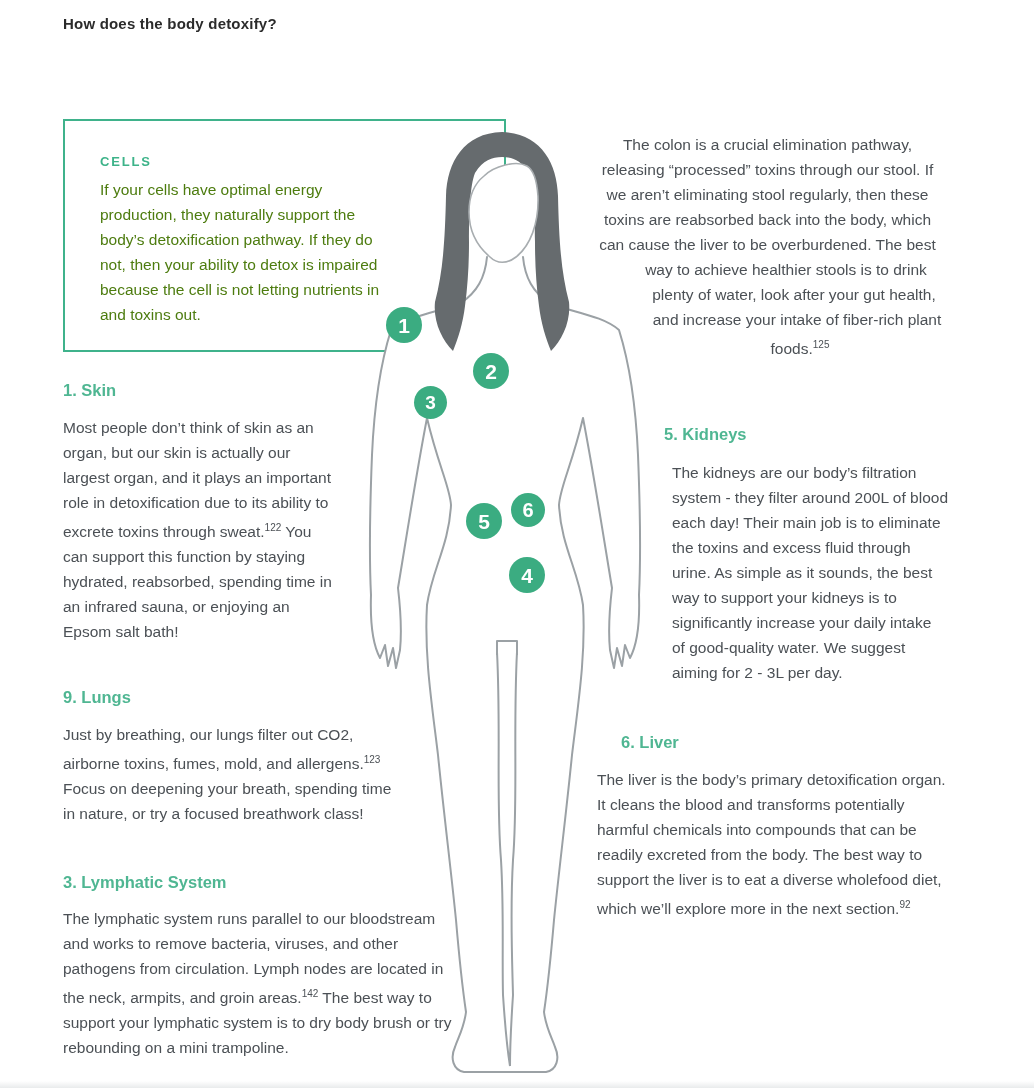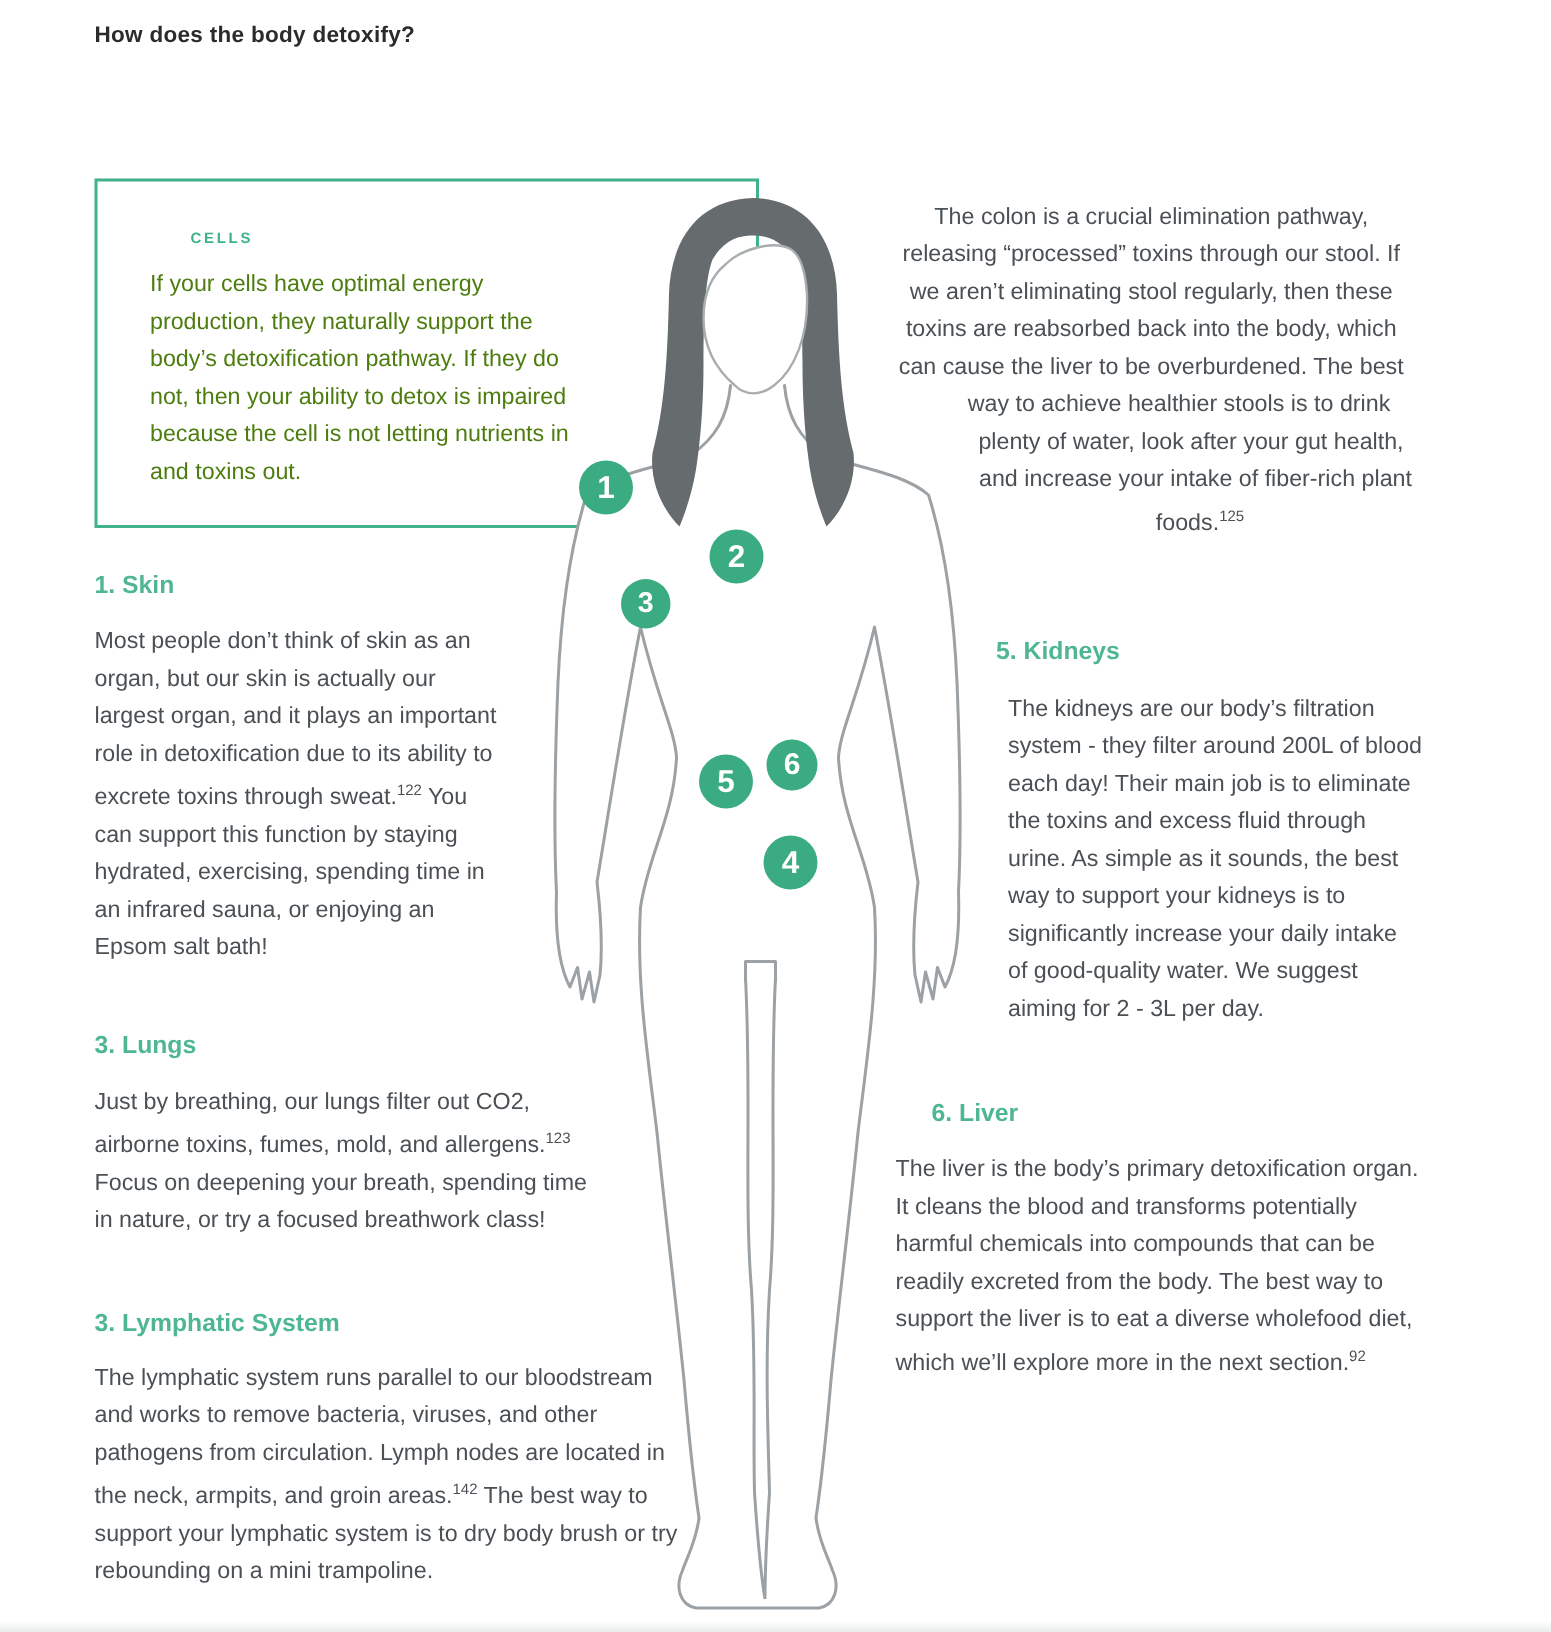--- a/index.html
+++ b/index.html
@@ -5,22 +5,22 @@
   html,body{margin:0;padding:0;background:#fff;}
   .canvas{position:relative;width:1034px;height:1088px;background:#ffffff;overflow:hidden;
           font-family:"Liberation Sans",sans-serif;}
   .page-title{position:absolute;left:63px;top:15px;margin:0;font-size:15px;font-weight:700;
           color:#2b2b2b;letter-spacing:.2px;}
   .intro{position:absolute;left:63px;top:56px;width:893px;margin:0;font-size:15.5px;
           line-height:23.5px;color:#4b5055;}
   
   .cells-box{position:absolute;left:63px;top:119px;width:443px;height:233px;
           border:2px solid #3fb28b;box-sizing:border-box;z-index:1;background:transparent;}
-  .cells-label{position:absolute;left:35px;top:33px;font-size:10px;font-weight:700;
-          letter-spacing:1.8px;color:#3db389;margin-left:27px;}
+  .cells-label{position:absolute;left:35px;top:33px;font-size:13px;font-weight:700;
+          letter-spacing:1.8px;color:#3db389;}
   .cells-text{position:absolute;left:35px;top:56px;width:288px;font-size:15.5px;
           line-height:25px;color:#4d7c0f;}
   
   .figure{position:absolute;left:0;top:0;z-index:2;pointer-events:none;}
   
   .marker{position:absolute;z-index:3;border-radius:50%;background:#3bac81;color:#fff;
           display:flex;align-items:center;justify-content:center;font-weight:700;
           font-size:21px;line-height:1;}
   
   .section{position:absolute;z-index:2;}
@@ -81,25 +81,25 @@
     </div>
   <div class="marker" style="left:466px;top:503px;width:36px;height:36px;">
       <span>5</span>
     </div>
   <div class="marker" style="left:511px;top:493px;width:34px;height:34px;font-size:20px;">
       <span>6</span>
     </div>
 
   <div class="section s1">
     <h2 class="sec-head">1. Skin</h2>
-    <div class="para"><span>Most people don’t think of skin as an organ, but our skin is actually our largest organ, and it plays an important role in detoxification due to its ability to excrete toxins through sweat.</span><sup>122</sup><span> You can support this function by staying hydrated, exercising, spending time in an infrared sauna, or enjoying an Epsom salt bath!</span></div>
+    <div class="para"><span>Most people don’t think of skin as an organ, but our skin is actually our largest organ, and it plays an important role in detoxification due to its ability to excrete toxins through sweat.</span><sup>122</sup><span> You can support this function by staying hydrated, reabsorbed, spending time in an infrared sauna, or enjoying an Epsom salt bath!</span></div>
   </div>
 
   <div class="section s2">
-    <h2 class="sec-head">3. Lungs</h2>
+    <h2 class="sec-head">9. Lungs</h2>
     <div class="para"><span>Just by breathing, our lungs filter out CO2, airborne toxins, fumes, mold, and allergens.</span><sup>123</sup><span> Focus on deepening your breath, spending time in nature, or try a focused breathwork class!</span></div>
   </div>
 
   <div class="section s3">
     <h2 class="sec-head">3. Lymphatic System</h2>
     <div class="para"><span>The lymphatic system runs parallel to our bloodstream and works to remove bacteria, viruses, and other pathogens from circulation. Lymph nodes are located in the neck, armpits, and groin areas.</span><sup>142</sup><span> The best way to support your lymphatic system is to dry body brush or try rebounding on a mini trampoline.</span></div>
   </div>
 
   <div class="section s4">
     <div class="para"><span class="fl st1"></span><span class="fl st2"></span><span class="fl st3"></span><span class="fl st4"></span><span class="fl st5"></span><span class="fl st6"></span><span>The colon is a crucial elimination pathway, releasing “processed” toxins through our stool. If we aren’t eliminating stool regularly, then these toxins are reabsorbed back into the body, which can cause the liver to be overburdened. The best way to achieve healthier stools is to drink plenty of water, look after your gut health, and increase your intake of fiber-rich plant foods.</span><sup>125</sup></div>

